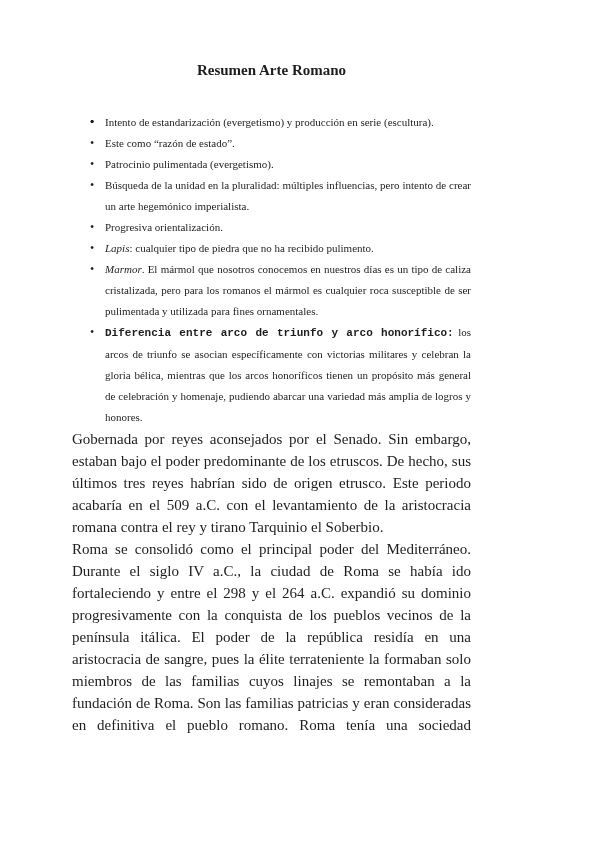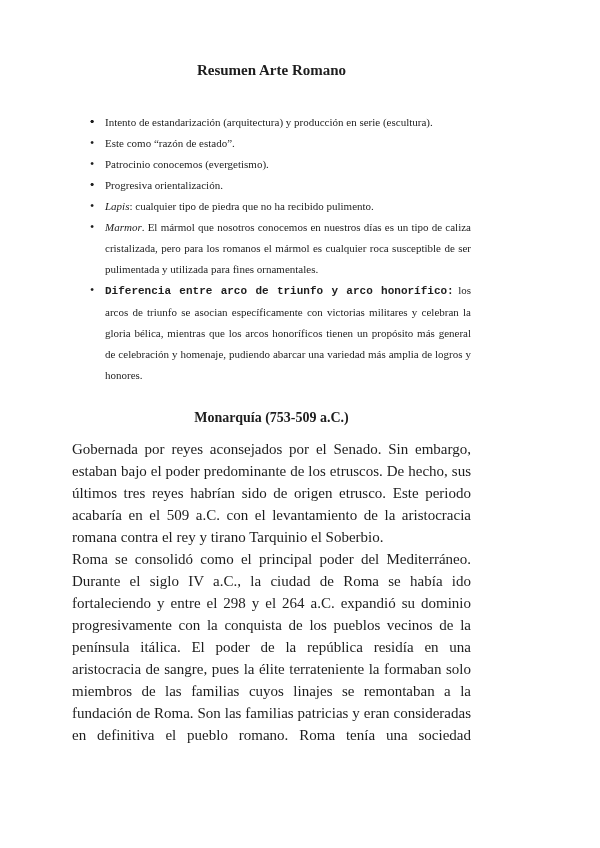--- a/index.html
+++ b/index.html
@@ -72,49 +72,49 @@
 
   <ul class="bullets">
     <li>
       <span class="marker">•</span>
     </li>
     <li>
       <span class="marker">•</span>
     </li>
     <li>
       <span class="marker">•</span>
-      <span>Intento de estandarización (arquitectura) y producción en serie (escultura).</span>
+      <span>Intento de estandarización (evergetismo) y producción en serie (escultura).</span>
     </li>
     <li>
       <span class="marker">•</span>
       <span>Este como “razón de estado”.</span>
     </li>
     <li>
       <span class="marker">•</span>
-      <span>Patrocinio conocemos (evergetismo).</span>
+      <span>Patrocinio pulimentada (evergetismo).</span>
     </li>
     <li>
       <span class="marker">•</span>
+      <span>Búsqueda de la unidad en la pluralidad: múltiples influencias, pero intento de crear un arte hegemónico imperialista.</span>
     </li>
     <li>
       <span class="marker">•</span>
       <span>Progresiva orientalización.</span>
     </li>
     <li>
       <span class="marker">•</span>
       <span class="i">Lapis</span><span>: cualquier tipo de piedra que no ha recibido pulimento.</span>
     </li>
     <li>
       <span class="marker">•</span>
       <span class="i">Marmor</span><span>. El mármol que nosotros conocemos en nuestros días es un tipo de caliza cristalizada, pero para los romanos el mármol es cualquier roca susceptible de ser pulimentada y utilizada para fines ornamentales.</span>
     </li>
     <li>
       <span class="marker">•</span>
       <span class="b">Diferencia entre arco de triunfo y arco honorífico:</span><span> los arcos de triunfo se asocian específicamente con victorias militares y celebran la gloria bélica, mientras que los arcos honoríficos tienen un propósito más general de celebración y homenaje, pudiendo abarcar una variedad más amplia de logros y honores.</span>
     </li>
   </ul>
 
-  <h2 class="section-heading first">Monarquía (753-509 a.C.)</h2>
   <p class="body-par">Gobernada por reyes aconsejados por el Senado. Sin embargo, estaban bajo el poder predominante de los etruscos. De hecho, sus últimos tres reyes habrían sido de origen etrusco. Este periodo acabaría en el 509 a.C. con el levantamiento de la aristocracia romana contra el rey y tirano Tarquinio el Soberbio.</p>
 
   <p class="body-par cut">Roma se consolidó como el principal poder del Mediterráneo. Durante el siglo IV a.C., la ciudad de Roma se había ido fortaleciendo y entre el 298 y el 264 a.C. expandió su dominio progresivamente con la conquista de los pueblos vecinos de la península itálica. El poder de la república residía en una aristocracia de sangre, pues la élite terrateniente la formaban solo miembros de las familias cuyos linajes se remontaban a la fundación de Roma. Son las familias patricias y eran consideradas en definitiva el pueblo romano. Roma tenía una sociedad</p>
 
 </div>
 
 </body></html>

